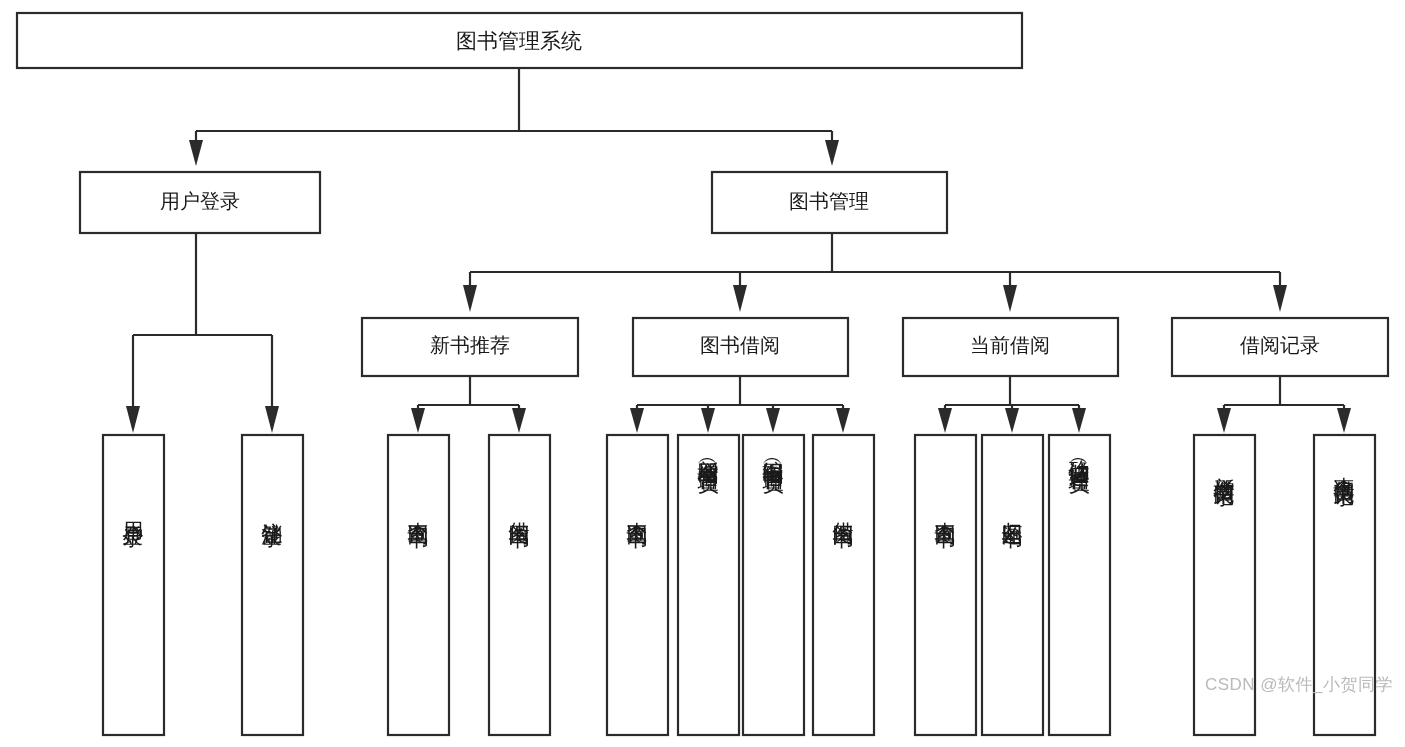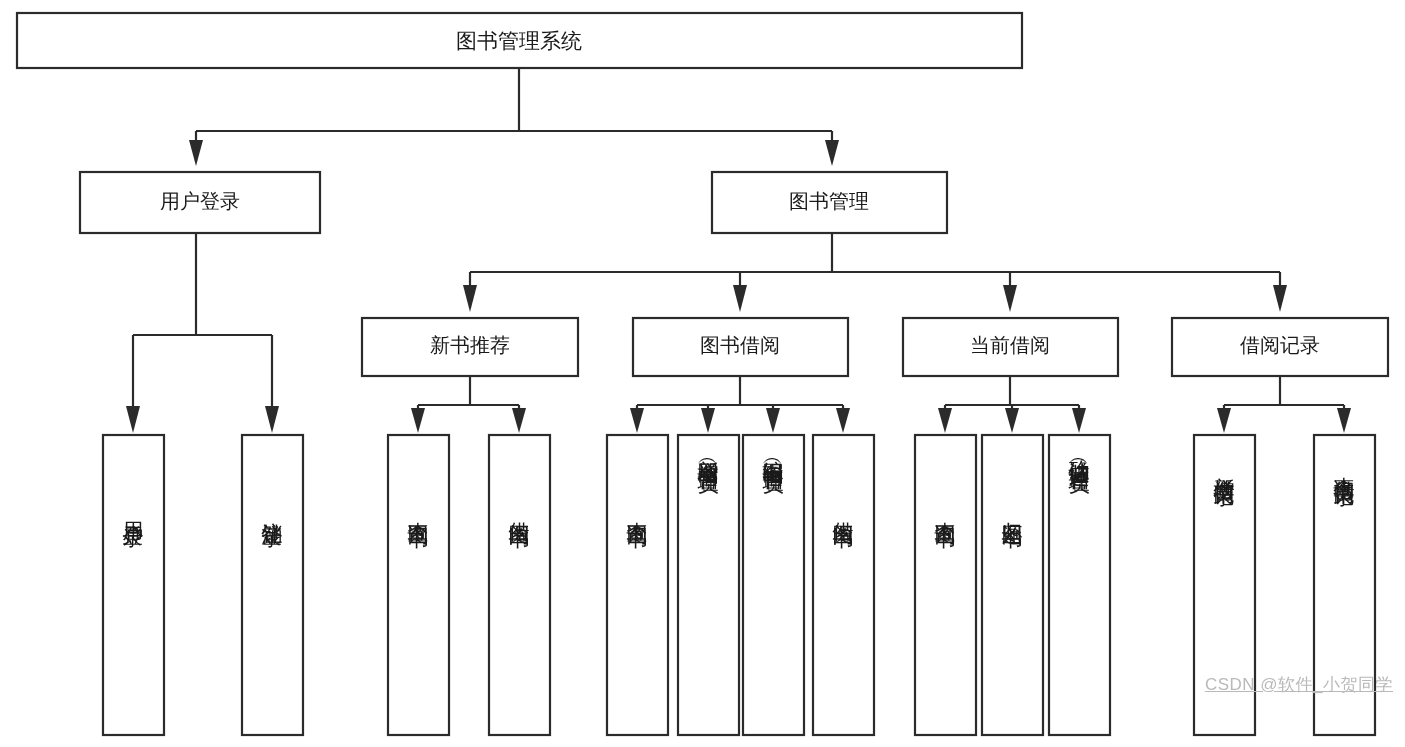--- a/index.html
+++ b/index.html
@@ -70,21 +70,20 @@
   }
   #watermark {
     position: absolute;
     right: 12px;
     bottom: 6px;
     font-family: "Liberation Sans", "DejaVu Sans", sans-serif;
     font-size: 17px;
     color: #b9b9b9;
     letter-spacing: 0.5px;
     white-space: nowrap;
-    text-decoration: underline;
   }
 </style>
 </head>
 <body>
 
 <div id="diagram-root">
 
   <svg id="flow" viewBox="0 0 1405 747">
 
     <g>

